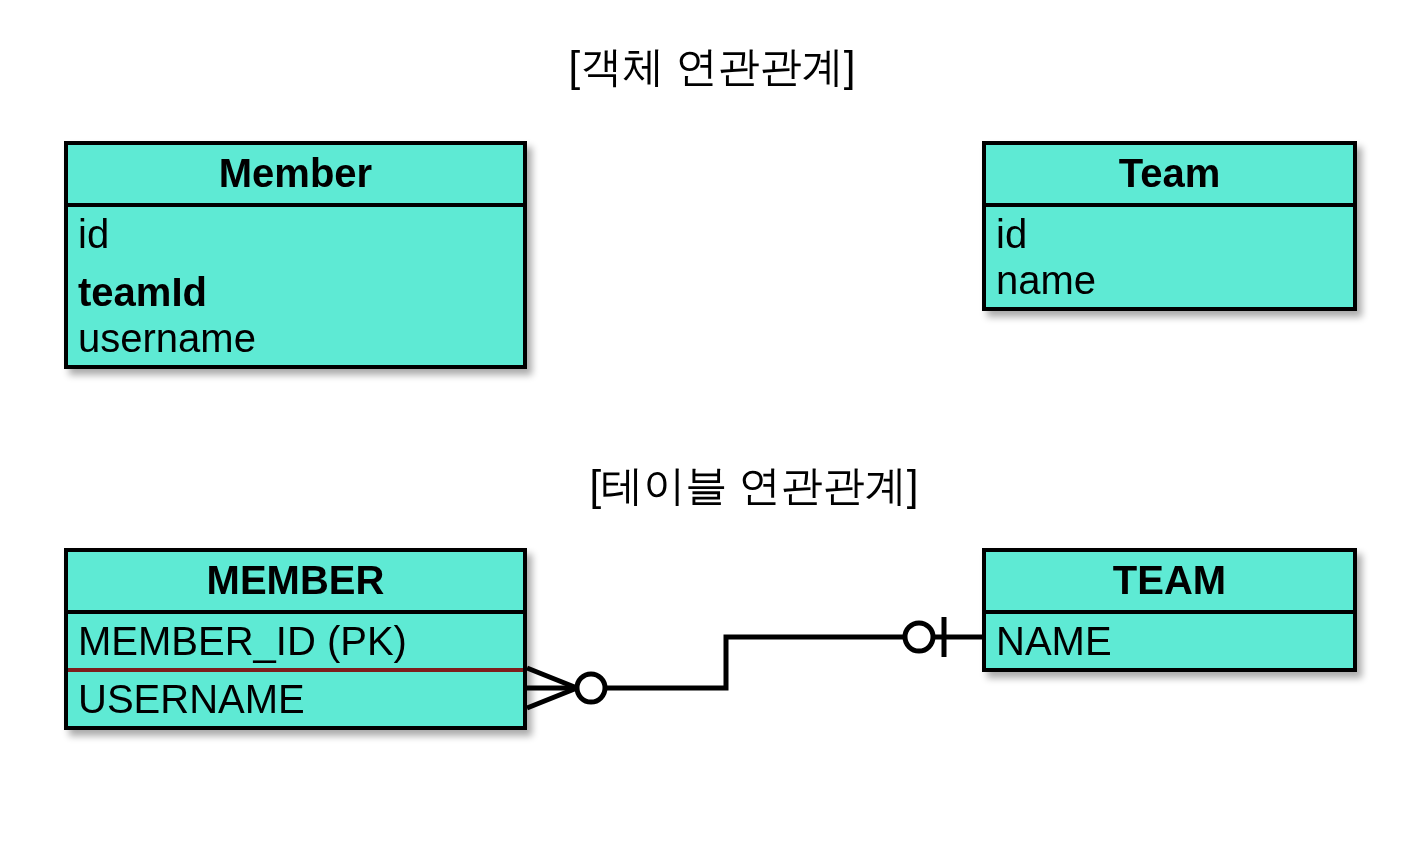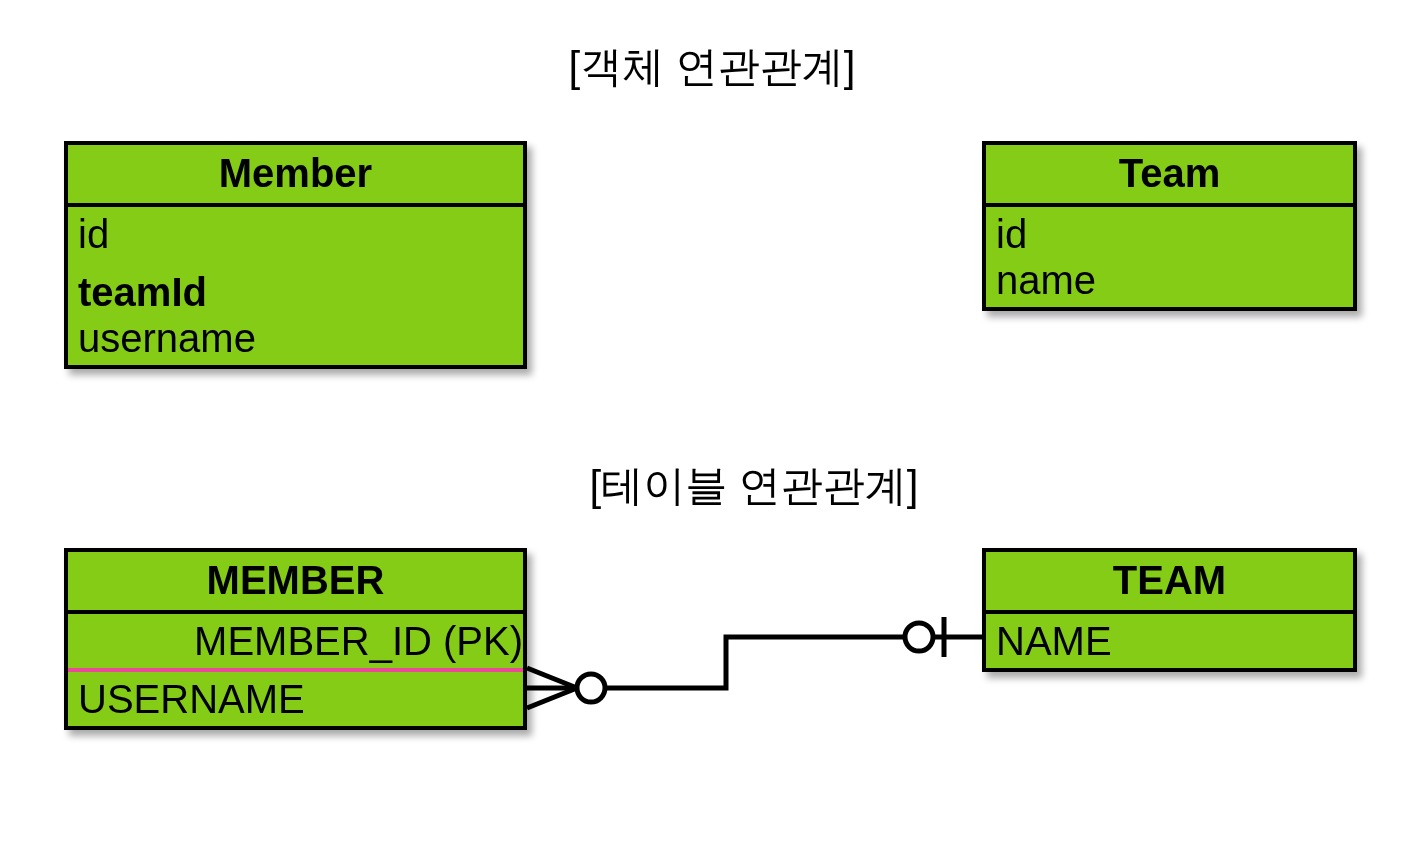--- a/index.html
+++ b/index.html
@@ -33,41 +33,40 @@
     color: #000;
     white-space: nowrap;
   }
   #caption-object { top: 42px; }
   #caption-table  { top: 461px; margin-left: 42px; }
 
   
   .entity {
     position: absolute;
     box-sizing: border-box;
-    background: #84cc16;
+    background: #5eead4;
     border: 4px solid #000000;
     box-shadow: 5px 6px 7px rgba(0,0,0,0.33);
   }
   .entity .ent-header {
     box-sizing: border-box;
     text-align: center;
     font-weight: bold;
     font-size: 40px;
     line-height: 40px;
     padding: 8px 0 10px 0;
     border-bottom: 4px solid #000000;
     white-space: nowrap;
   }
   .entity .ent-section {
     box-sizing: border-box;
     padding: 4px 0 4px 0;
   }
   .entity .ent-section.divided {
-    border-bottom: 4px solid #ec4899;
-    text-align: right;
+    border-bottom: 4px solid #7f1d1d;
   }
   .entity .attr {
     font-size: 40px;
     line-height: 46px;
     padding-left: 10px;
     white-space: nowrap;
     font-weight: 400;
   }
   .entity .attr.bold {
     font-weight: bold;

